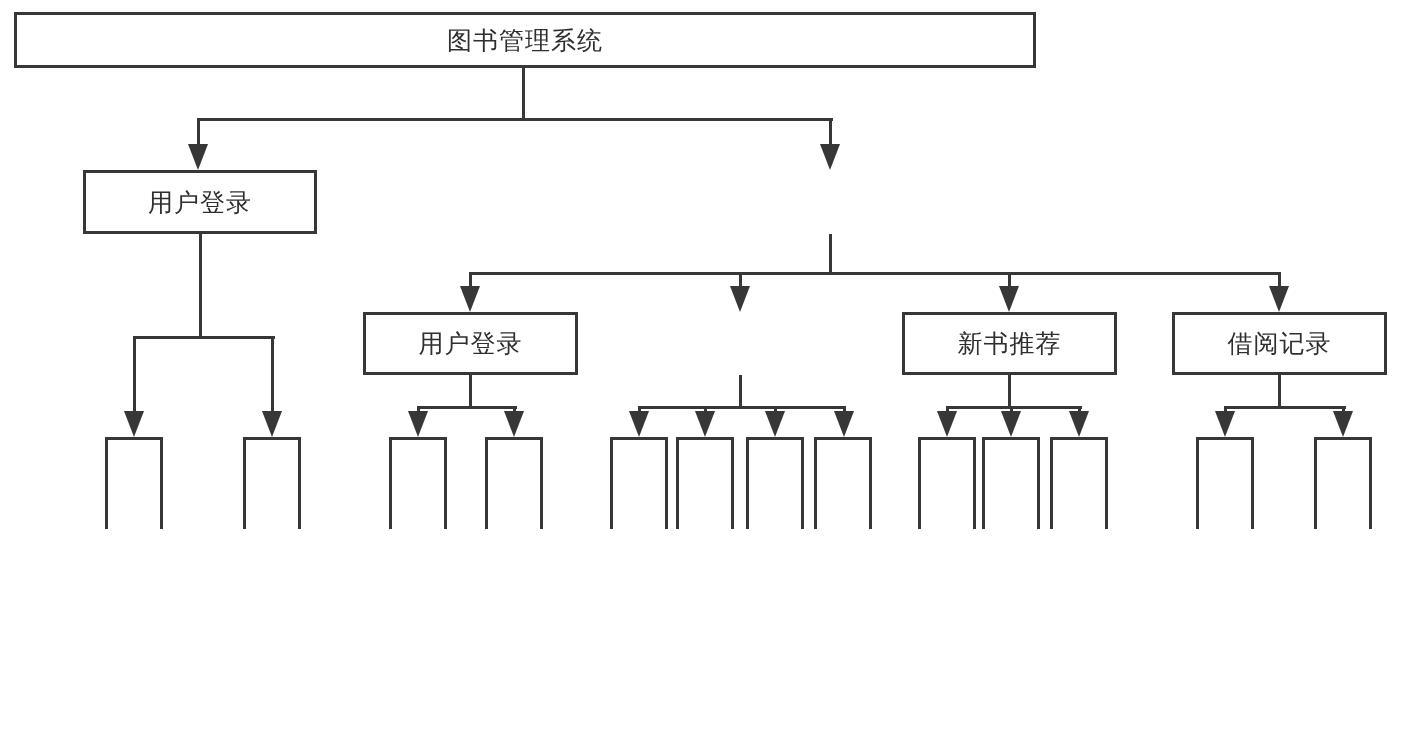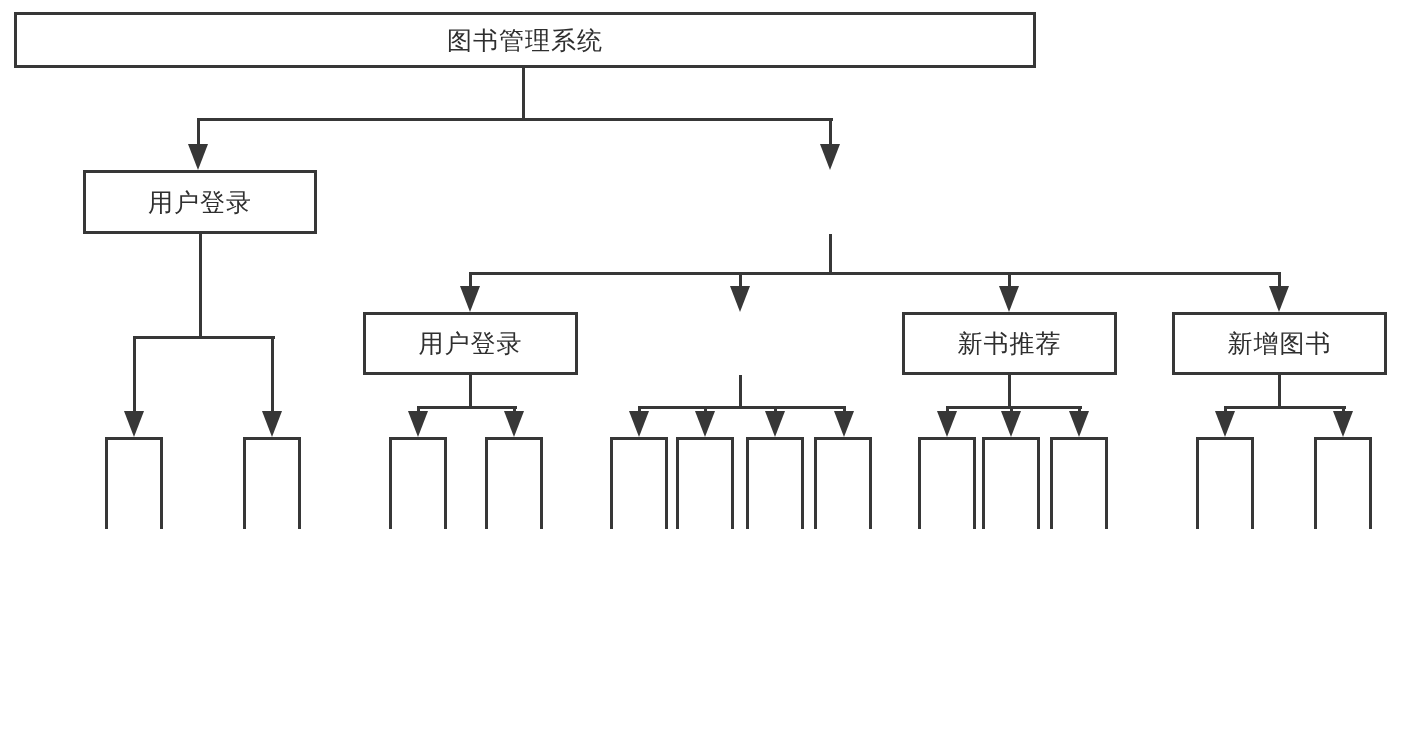--- a/index.html
+++ b/index.html
@@ -41,21 +41,21 @@
     <span>用户登录</span>
   </div>
 
   <div class="box" style="left:363px;top:312px;width:215px;height:63px">
     <span>用户登录</span>
   </div>
   <div class="box" style="left:902px;top:312px;width:215px;height:63px">
     <span>新书推荐</span>
   </div>
   <div class="box" style="left:1172px;top:312px;width:215px;height:63px">
-    <span>新增图书</span>
+    <span>借阅记录</span>
   </div>
 
   <div class="box leaf" style="left:105px;top:437px;width:58px;height:298px">
     <span>用户登录</span>
   </div>
   <div class="box leaf" style="left:243px;top:437px;width:58px;height:298px">
     <span>注销登录</span>
   </div>
   <div class="box leaf" style="left:389px;top:437px;width:58px;height:298px">
     <span>查询图书</span>

